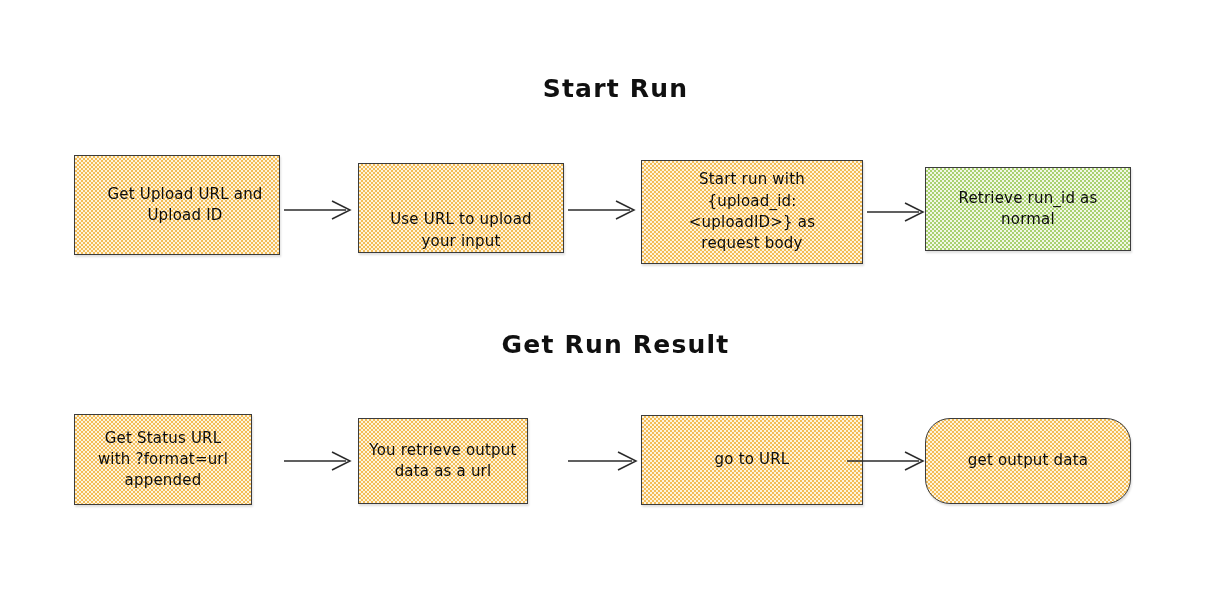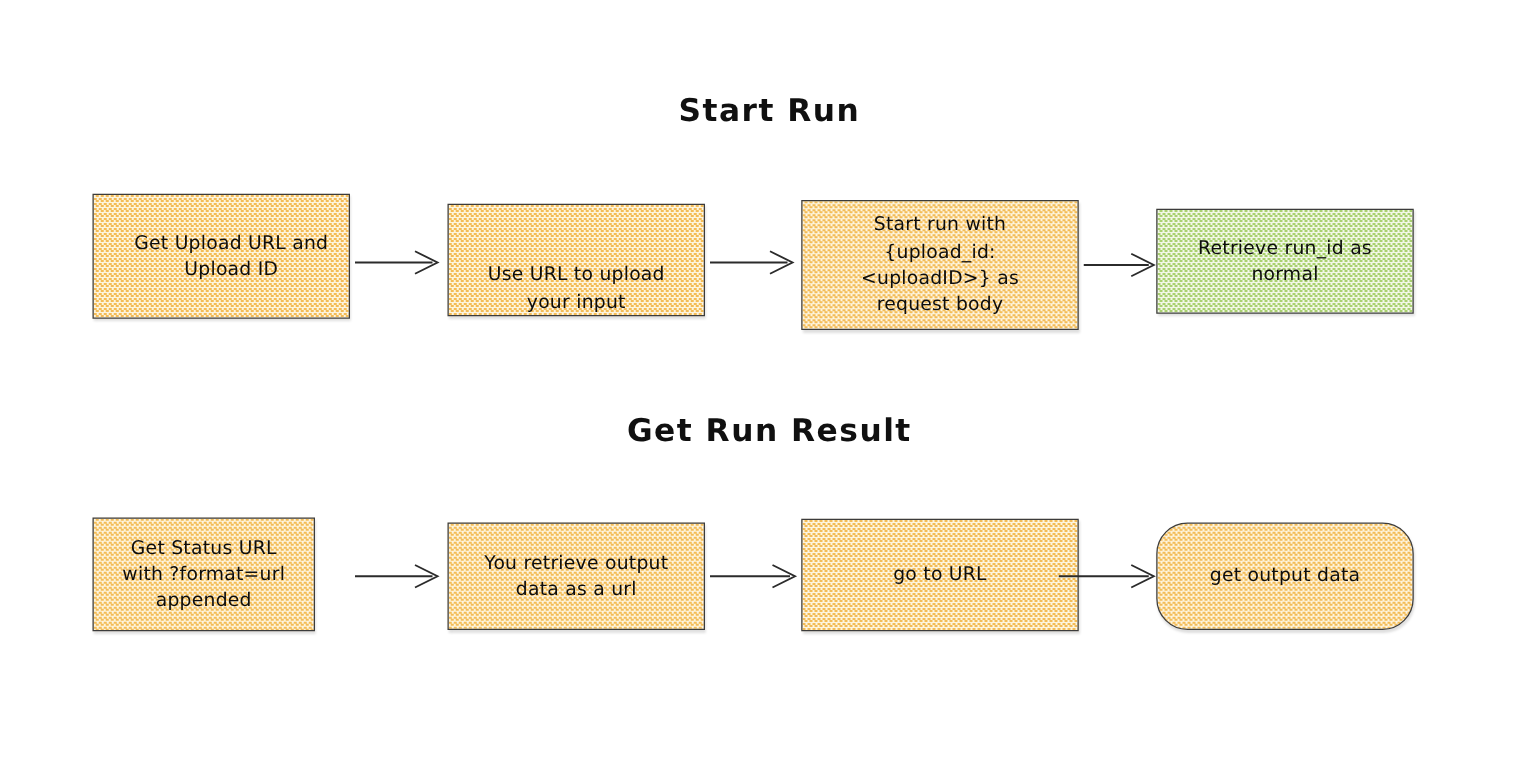--- a/index.html
+++ b/index.html
@@ -130,21 +130,21 @@
   <span class="label">Get Status URL
 with ?format=url
 appended</span>
 </div>
 
 <svg class="arrow" style="left:284px; top:447px; width:70px; height:28px;" viewBox="0 0 70 28">
   <line x1="0" y1="14" x2="62" y2="14"></line>
   <polyline points="48,5 66,14 48,23"></polyline>
 </svg>
 
-<div class="node fill-orange" style="left:358px; top:418px; width:206px; height:86px;">
+<div class="node fill-orange" style="left:358px; top:418px; width:170px; height:86px;">
   <span class="label">You retrieve output
 data as a url</span>
 </div>
 
 <svg class="arrow" style="left:568px; top:447px; width:72px; height:28px;" viewBox="0 0 72 28">
   <line x1="0" y1="14" x2="64" y2="14"></line>
   <polyline points="50,5 68,14 50,23"></polyline>
 </svg>
 
 <div class="node fill-orange" style="left:641px; top:415px; width:222px; height:90px;">

